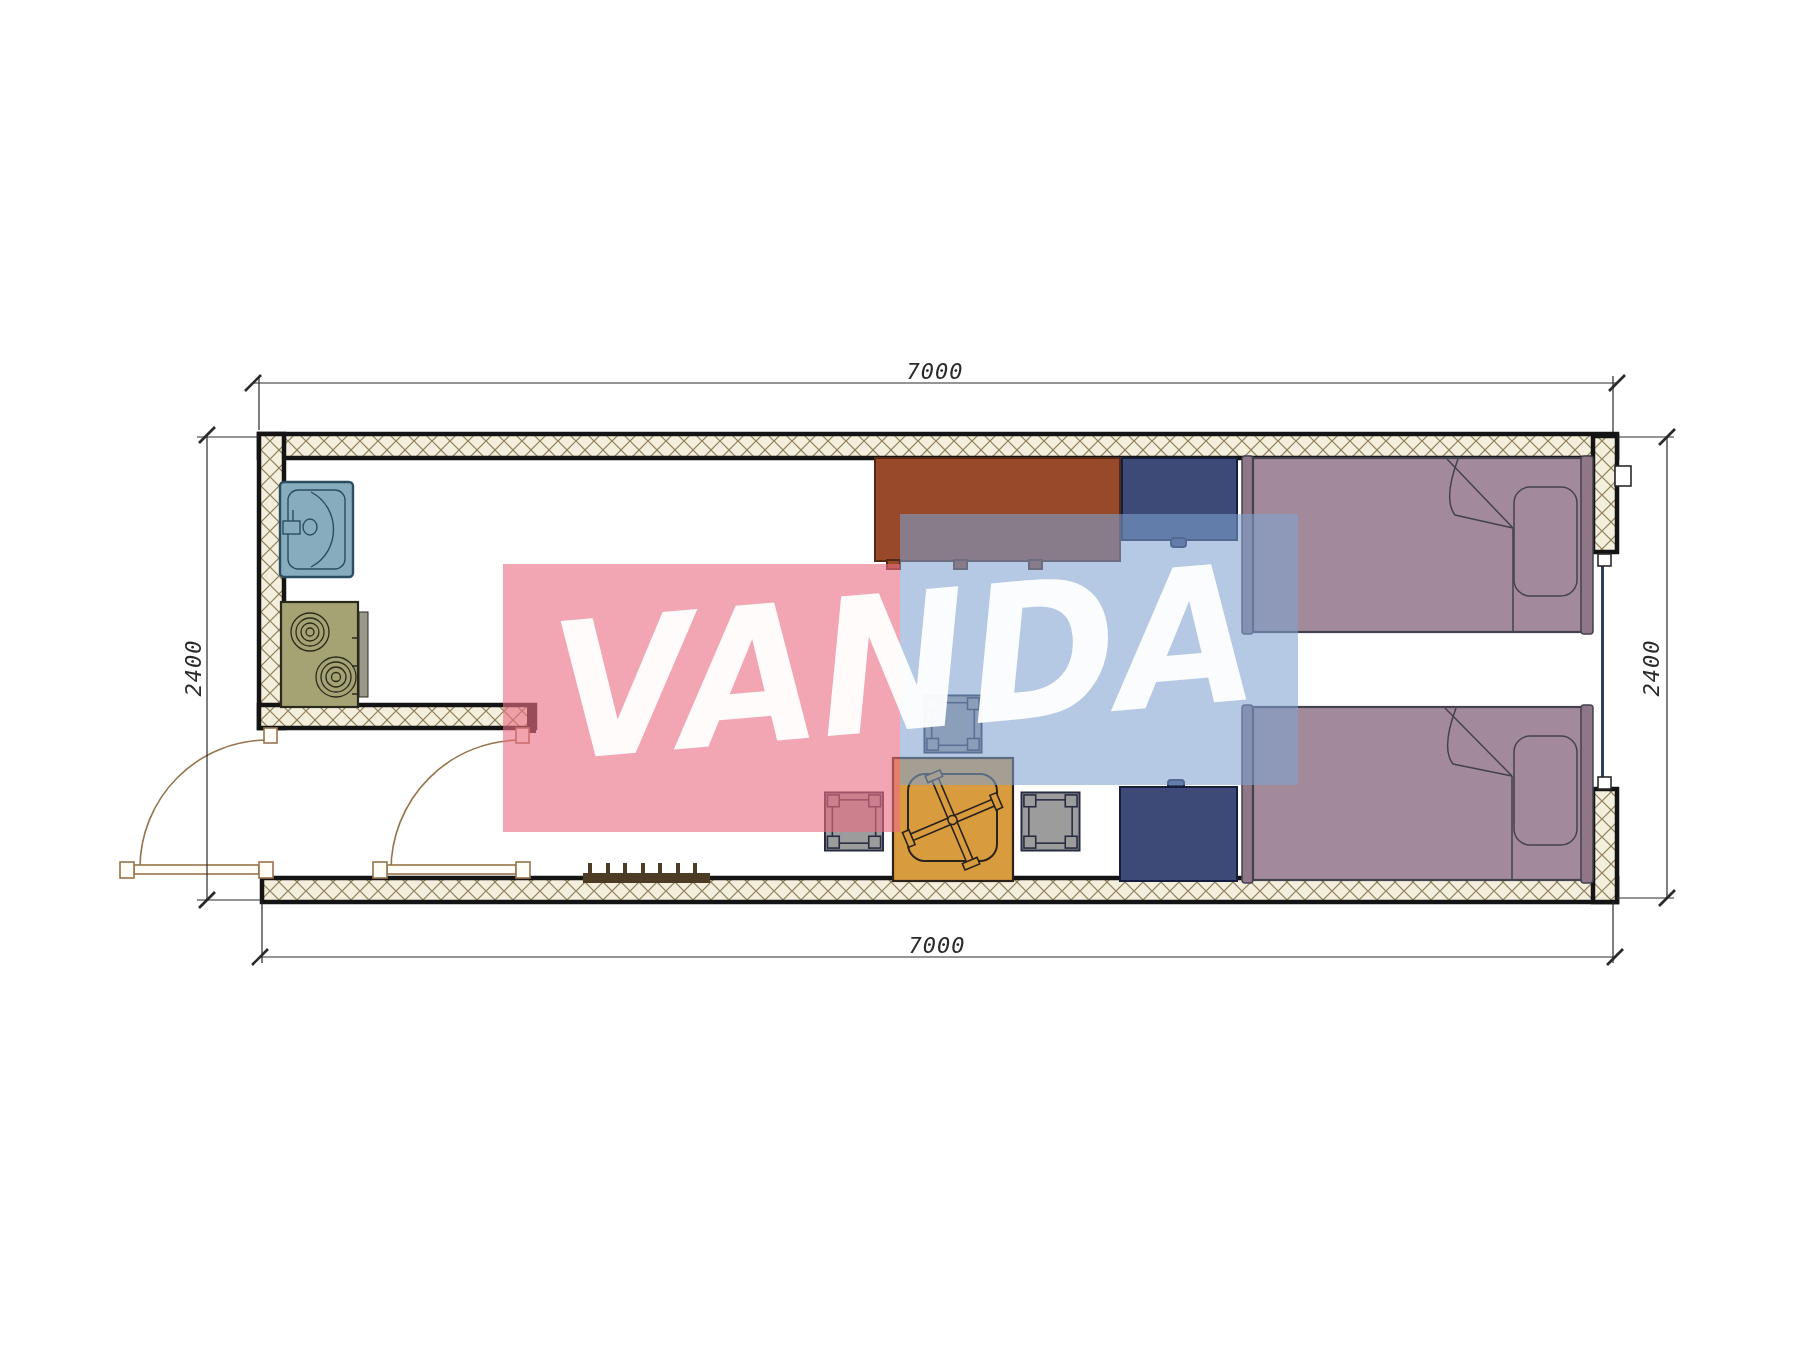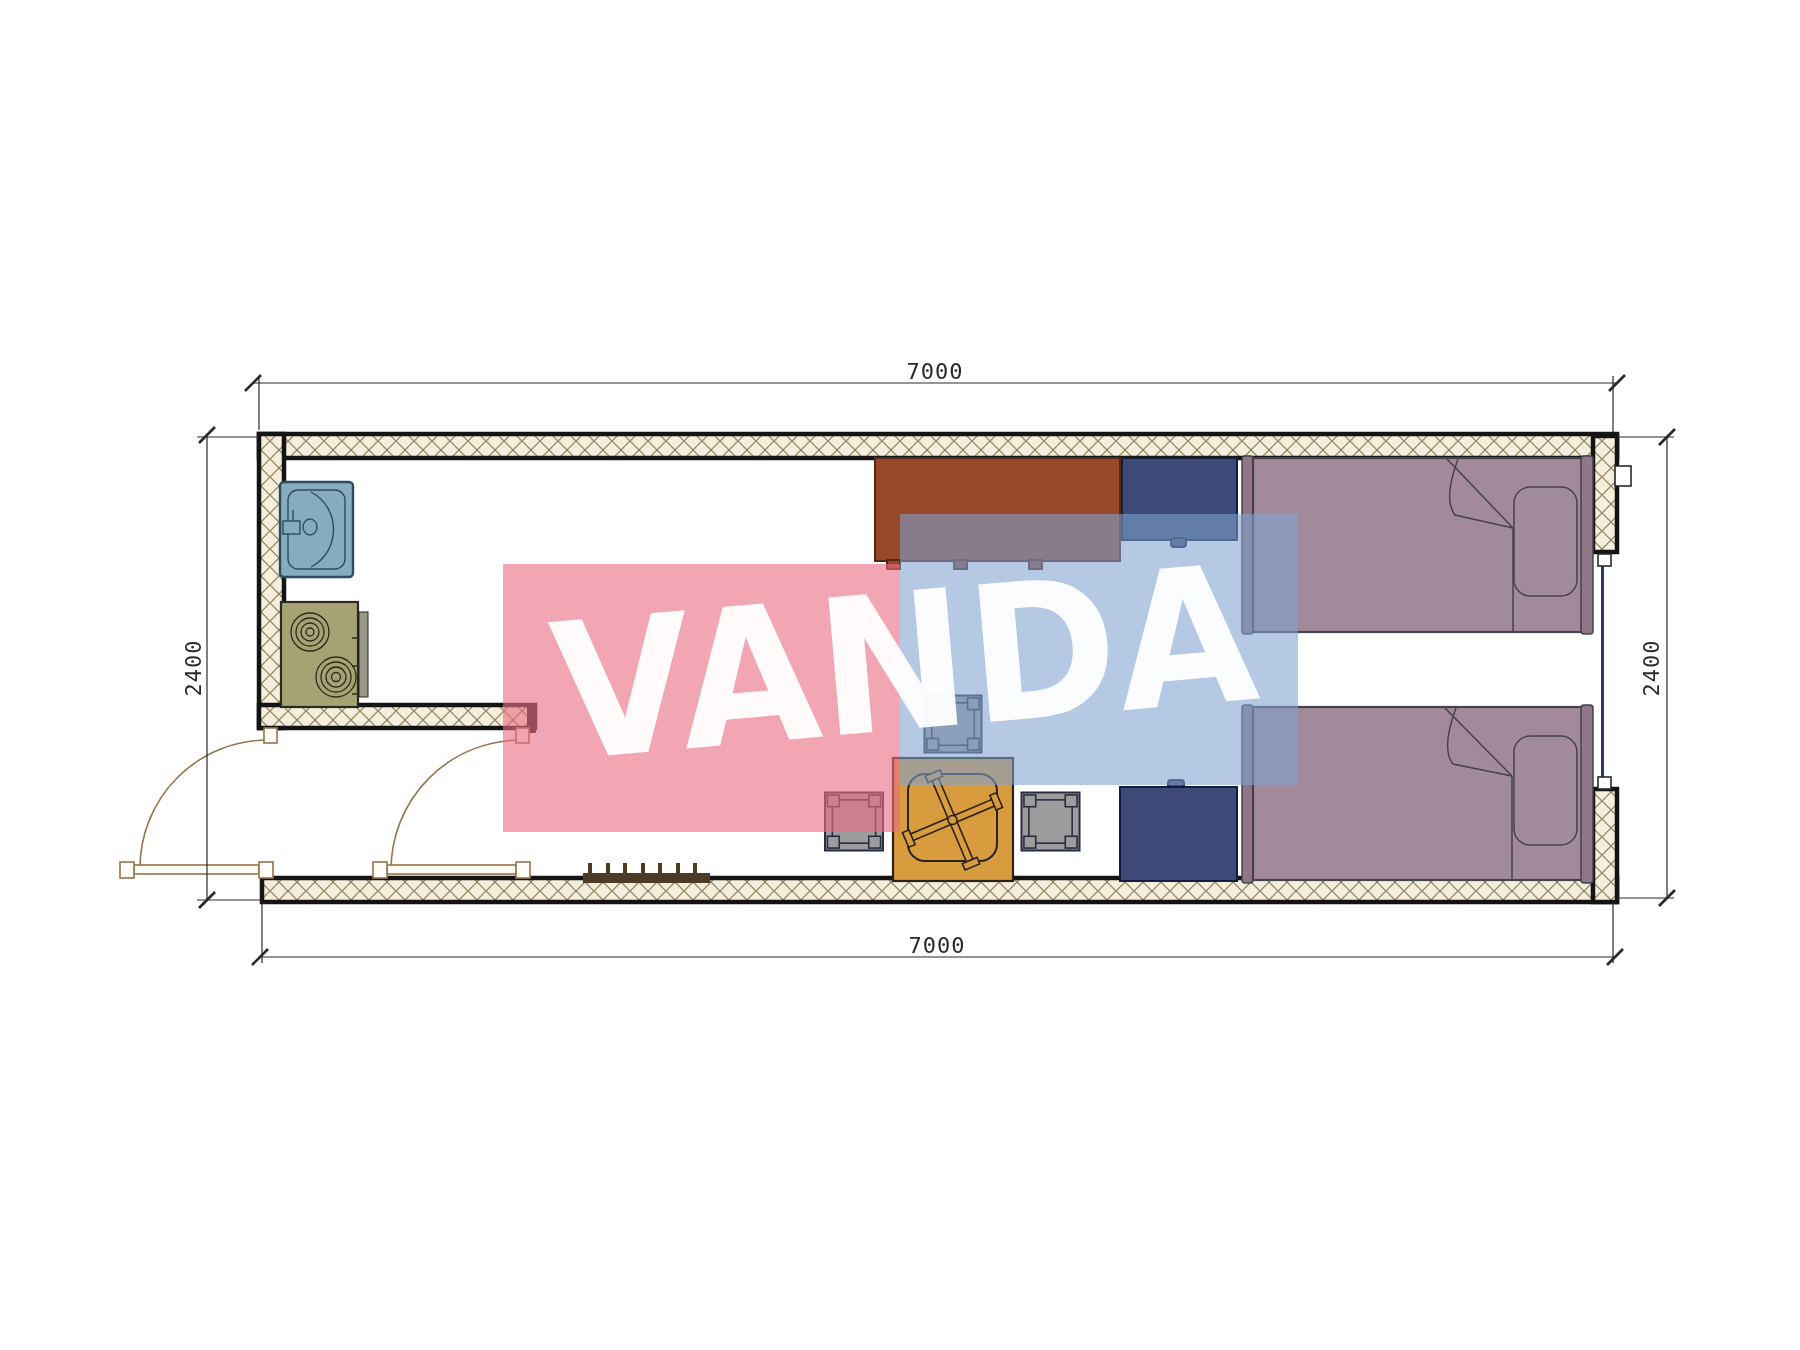--- a/index.html
+++ b/index.html
@@ -1,17 +1,17 @@
 <!DOCTYPE html>
 <html style="--wall-line: #141414; --hatch-bg: #f4eedd; --hatch-line: #8f815c; --sink-fill: #86acbd; --sink-line: #2b4d60; --stove-fill: #a5a374; --stove-line: #2a2a1c; --stove-rail: #9a988b; --desk-fill: #97492a; --desk-line: #552715; --navy-fill: #3d4a78; --navy-line: #141d3d; --bed-fill: #a28a9a; --bed-frame: #8f7787; --bed-line: #45424f; --table-fill: #d89b3e; --table-line: #2b2318; --stool-fill: #9c9c9c; --stool-line: #272c40; --door-line: #96744d; --dim-line: #2a2a2a; --radiator: #4c3c26; --window-line: #2e3a5e; --watermark-pink: rgba(234,110,130,0.62); --watermark-blue: rgba(128,162,208,0.58); --watermark-text: rgba(255,255,255,0.95);"><head>
 <meta charset="utf-8">
 <style>
   html,body{margin:0;padding:0;background:#fff;}
   .page{position:relative;width:1800px;height:1350px;background:#fff;overflow:hidden;
-        font-family:"DejaVu Sans",sans-serif;}
+        font-family:"DejaVu Sans",sans-serif;font-style:italic;}
   svg{position:absolute;left:0;top:0;}
   
   .wall{fill:url(#hatch);stroke:var(--wall-line);stroke-width:4.5;}
   .wcap{fill:var(--wall-line);}
   .sill{fill:#ffffff;stroke:var(--dim-line);stroke-width:1.6;}
   .winline{fill:var(--window-line);}
   
   .dimln{stroke:var(--dim-line);stroke-width:1.2;fill:none;}
   .tickln{stroke:var(--dim-line);stroke-width:2.6;fill:none;}
   .dimtext{fill:var(--dim-line);font-family:"DejaVu Sans Mono",monospace;font-size:22px;letter-spacing:1px;}

